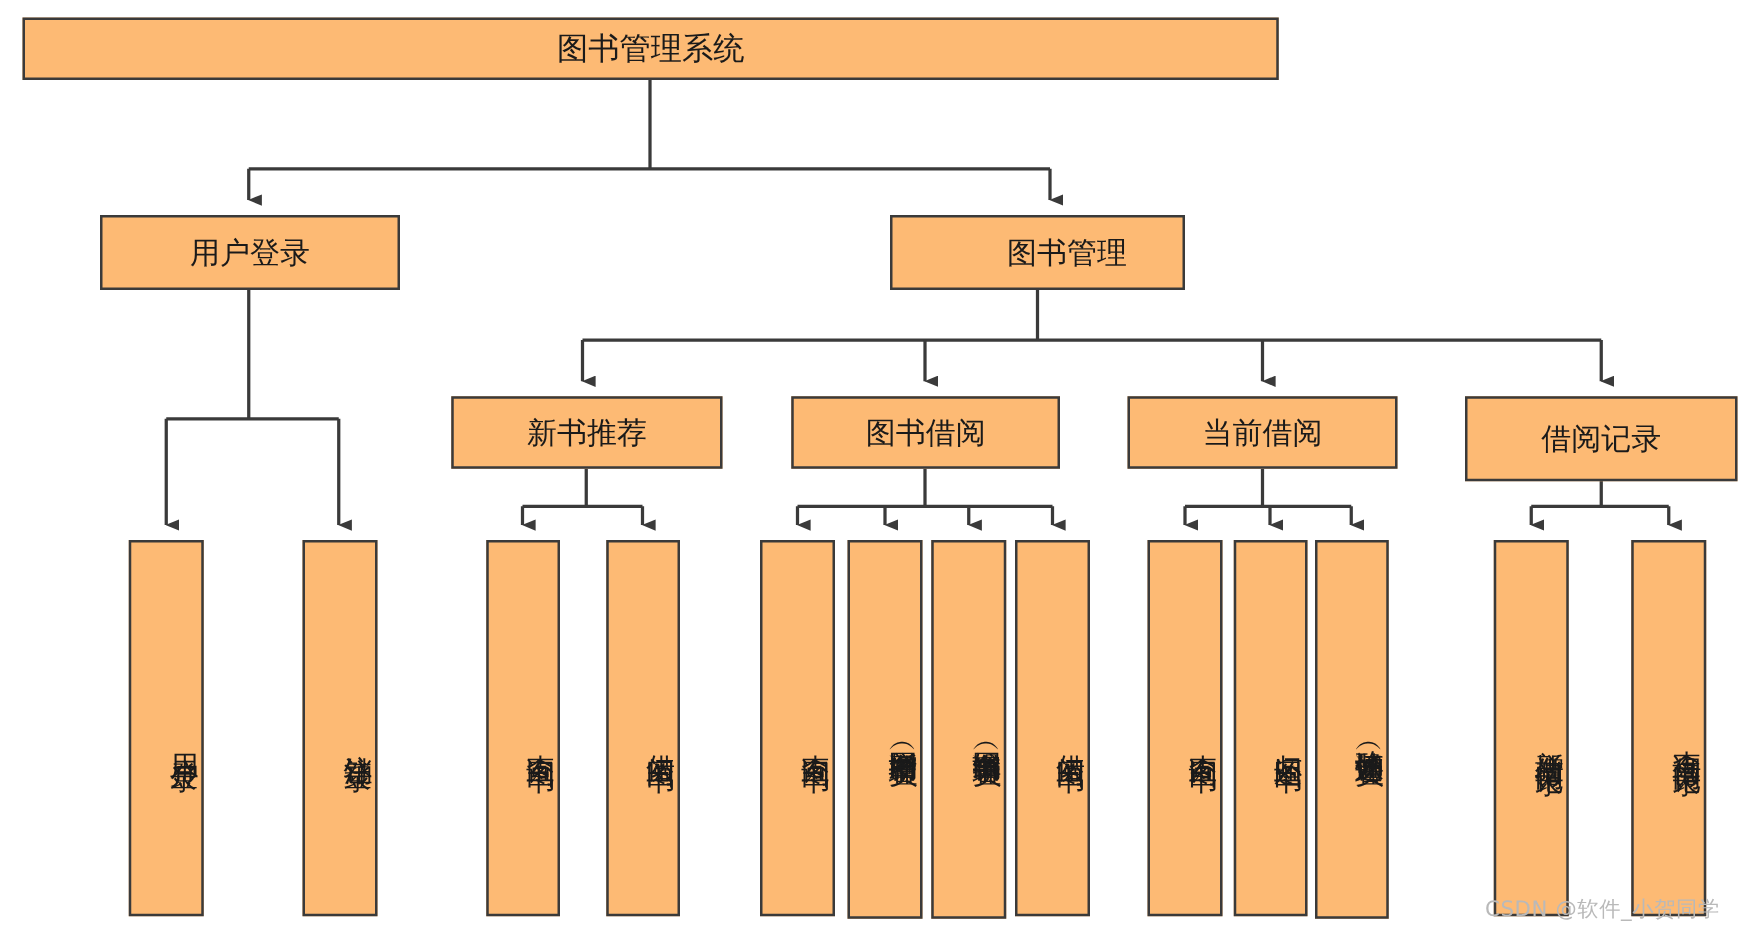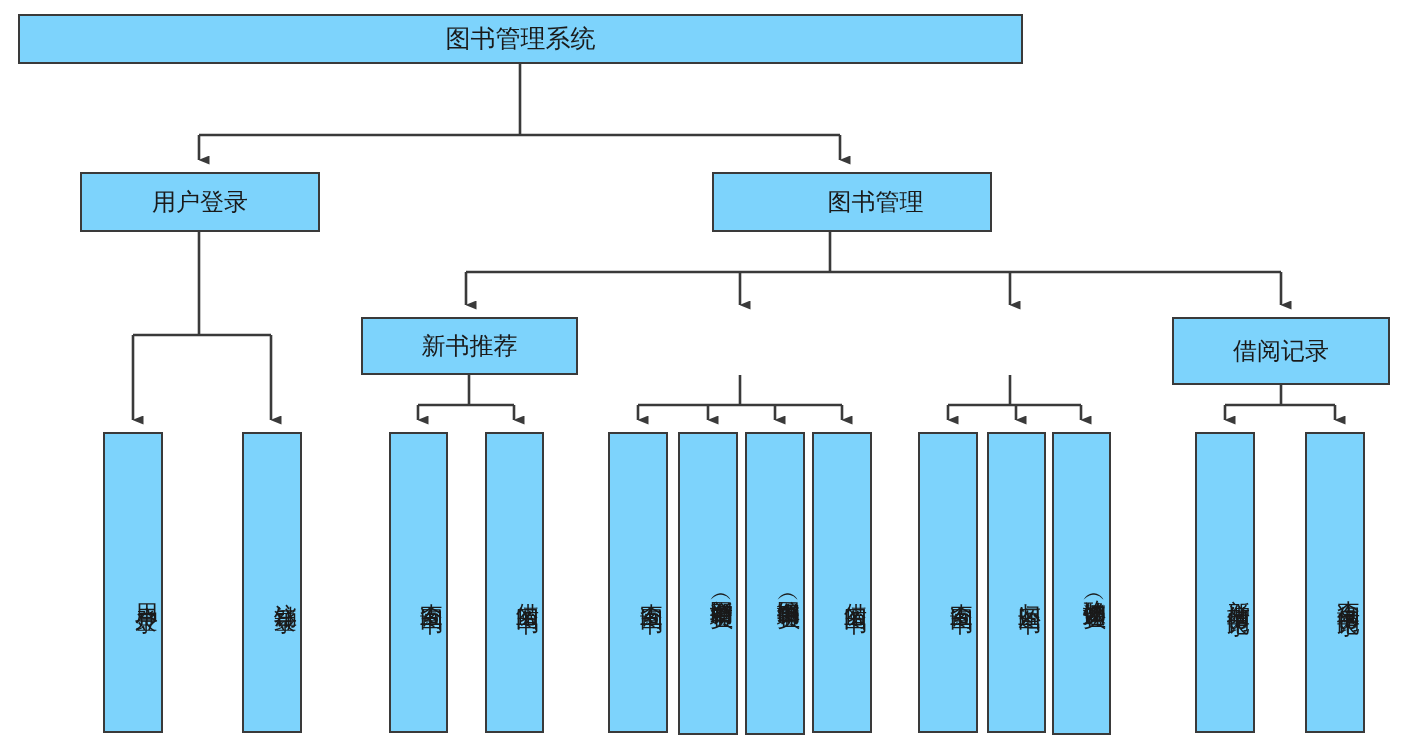--- a/index.html
+++ b/index.html
@@ -17,21 +17,21 @@
   svg#wires{
     position:absolute;
     left:0; top:0;
     width:1405px;
     height:747px;
     pointer-events:none;
   }
   .node{
     position:absolute;
     box-sizing:border-box;
-    background:#7dd3fc;
+    background:#fdba74;
     border:2px solid #3a3a3a;
     display:flex;
     align-items:center;
     justify-content:center;
     text-align:center;
     line-height:1.25;
   }
   .node.root{ font-size:25px; }
   .node.lvl1{ font-size:24px; }
   .node.lvl2{ font-size:24px; }
@@ -112,26 +112,32 @@
     </g>
   </svg>
 
   <div class="node root" style="left:18px; top:14px; width:1005px; height:50px;">
     <span class="label">图书管理系统</span>
   </div>
 
   <div class="node lvl1" style="left:80px; top:172px; width:240px; height:60px;">
     <span class="label">用户登录</span>
   </div>
-  <div class="node lvl1" style="left:712px; top:172px; width:280px; height:60px;padding-left:47px;">
+  <div class="node lvl1" style="left:712px; top:172px; width:236px; height:60px;padding-left:47px;">
     <span class="label">图书管理</span>
   </div>
 
   <div class="node lvl2" style="left:361px; top:317px; width:217px; height:58px;">
     <span class="label">新书推荐</span>
+  </div>
+  <div class="node lvl2" style="left:633px; top:317px; width:215px; height:58px;">
+    <span class="label">图书借阅</span>
+  </div>
+  <div class="node lvl2" style="left:902px; top:317px; width:216px; height:58px;">
+    <span class="label">当前借阅</span>
   </div>
   <div class="node lvl2" style="left:1172px; top:317px; width:218px; height:68px;">
     <span class="label">借阅记录</span>
   </div>
 
   <div class="node leaf" style="left:103px; top:432px; width:60px; height:301px;">
     <span class="label">用户登录</span>
   </div>
   <div class="node leaf" style="left:242px; top:432px; width:60px; height:301px;">
     <span class="label">注销登录</span>
@@ -167,14 +173,15 @@
     <span class="label">确认归还（管理员）</span>
   </div>
 
   <div class="node leaf" style="left:1195px; top:432px; width:60px; height:301px;">
     <span class="label">新增借阅记录</span>
   </div>
   <div class="node leaf" style="left:1305px; top:432px; width:60px; height:301px;">
     <span class="label">查询借阅记录</span>
   </div>
 
+  <div class="watermark" style="left:1188px; top:716px;">CSDN @软件_小贺同学</div>
 
 </div>
 
 </body></html>

